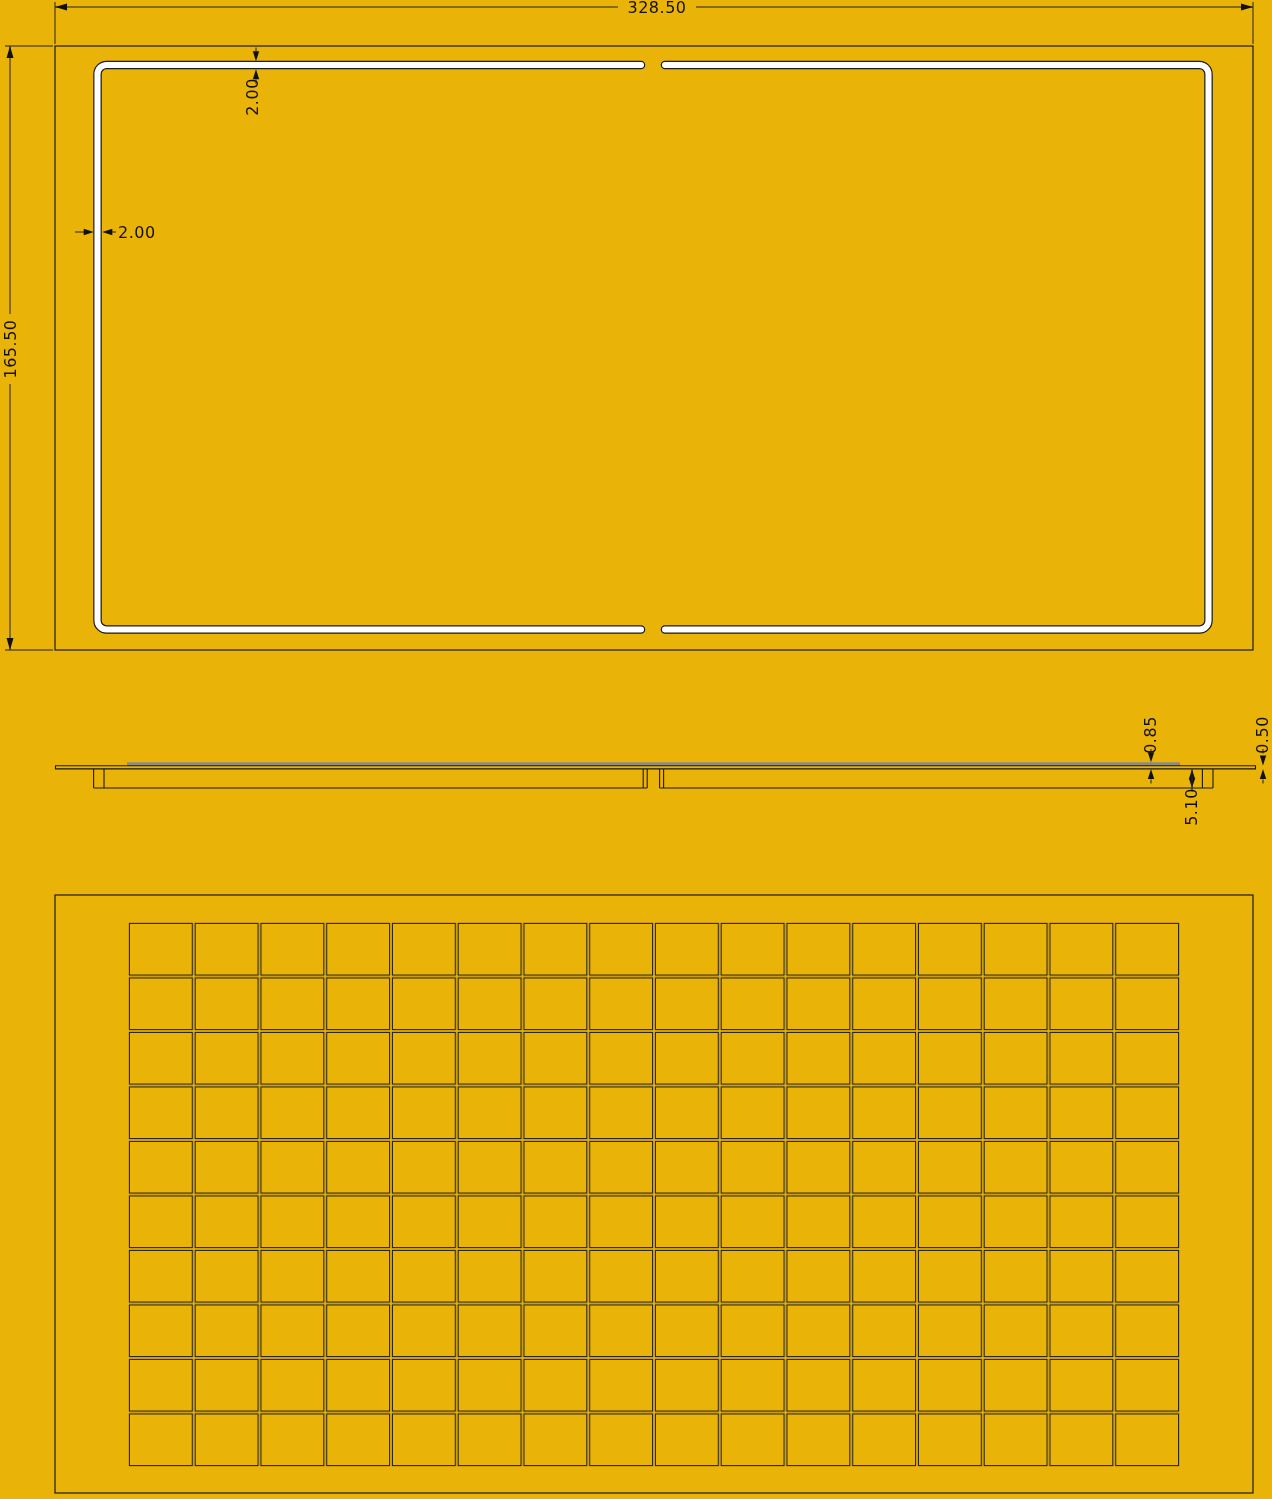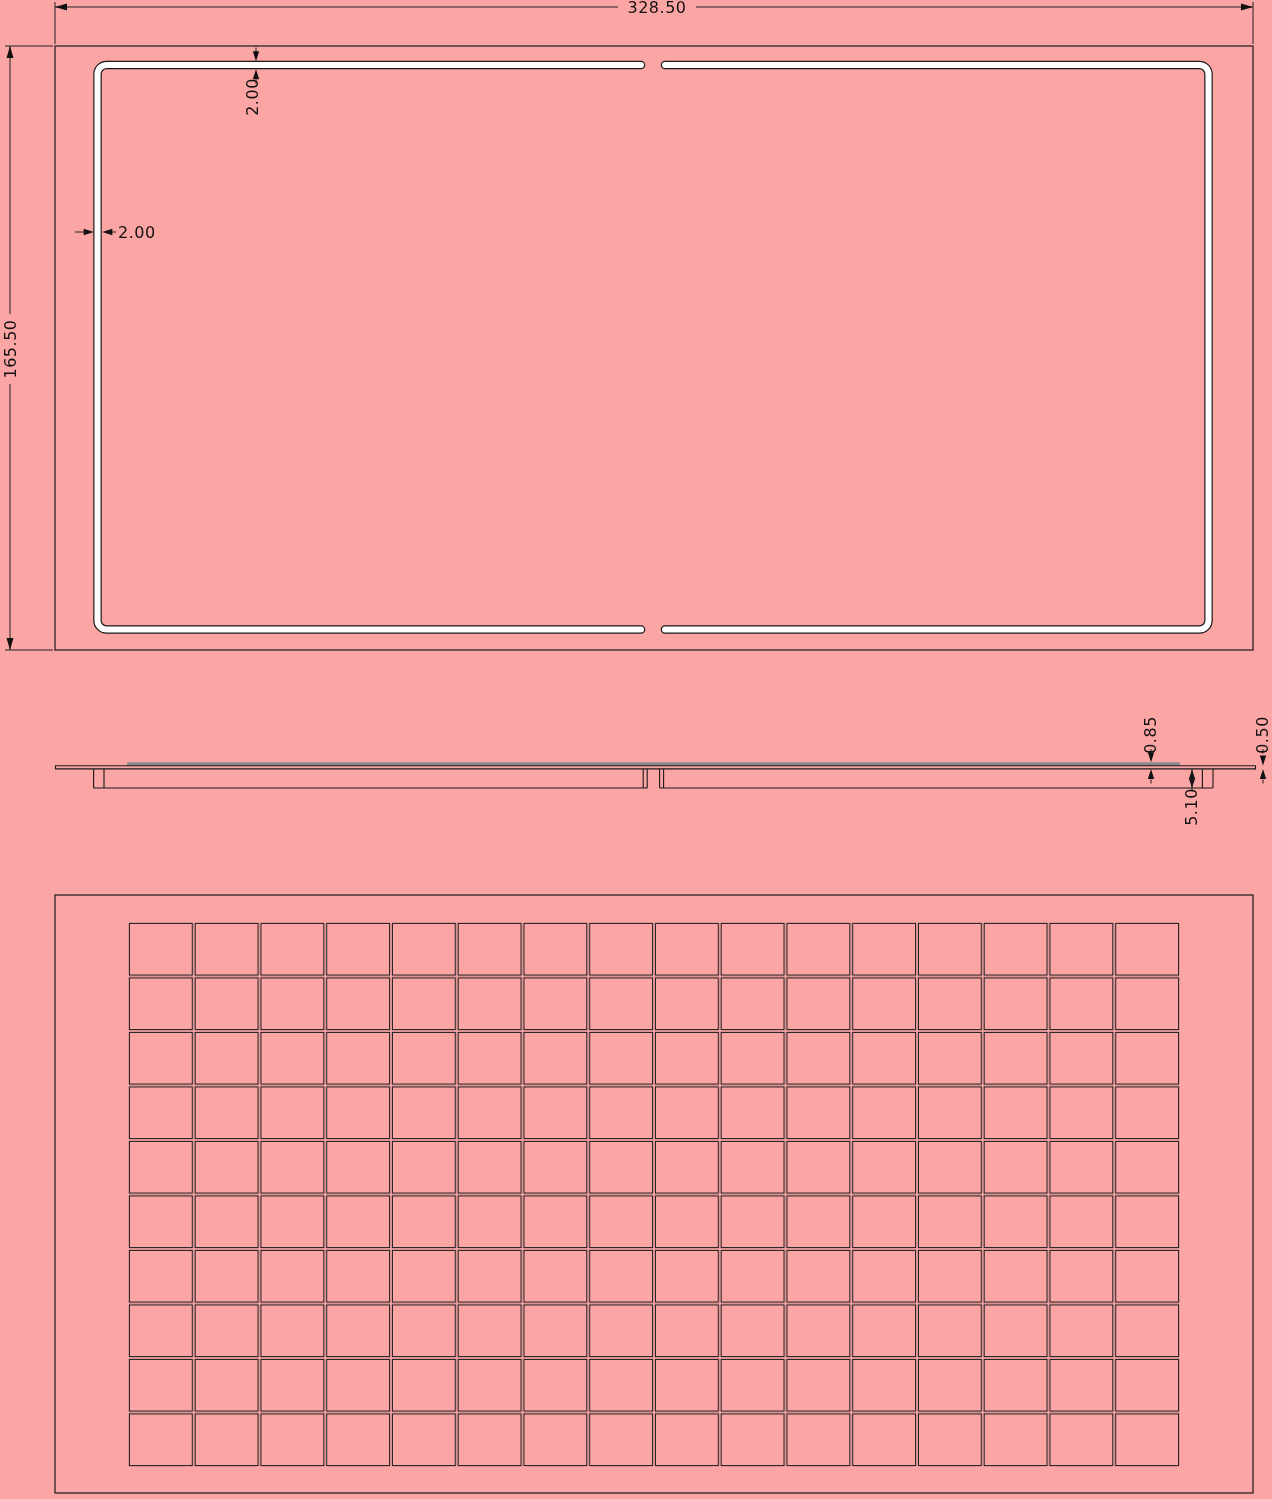--- a/index.html
+++ b/index.html
@@ -4,21 +4,21 @@
 <style>
   html, body {
     margin: 0;
     padding: 0;
     background: #ffffff;
   }
   .sheet {
     position: relative;
     width: 1272px;
     height: 1499px;
-    background: #fca5a5;
+    background: #eab308;
     font-family: "DejaVu Sans", sans-serif;
   }
   svg { display: block; }
   .obj {
     stroke: #1a1a1a;
     stroke-width: 1.2;
     fill: none;
   }
   .obj-thin {
     stroke: #1a1a1a;

